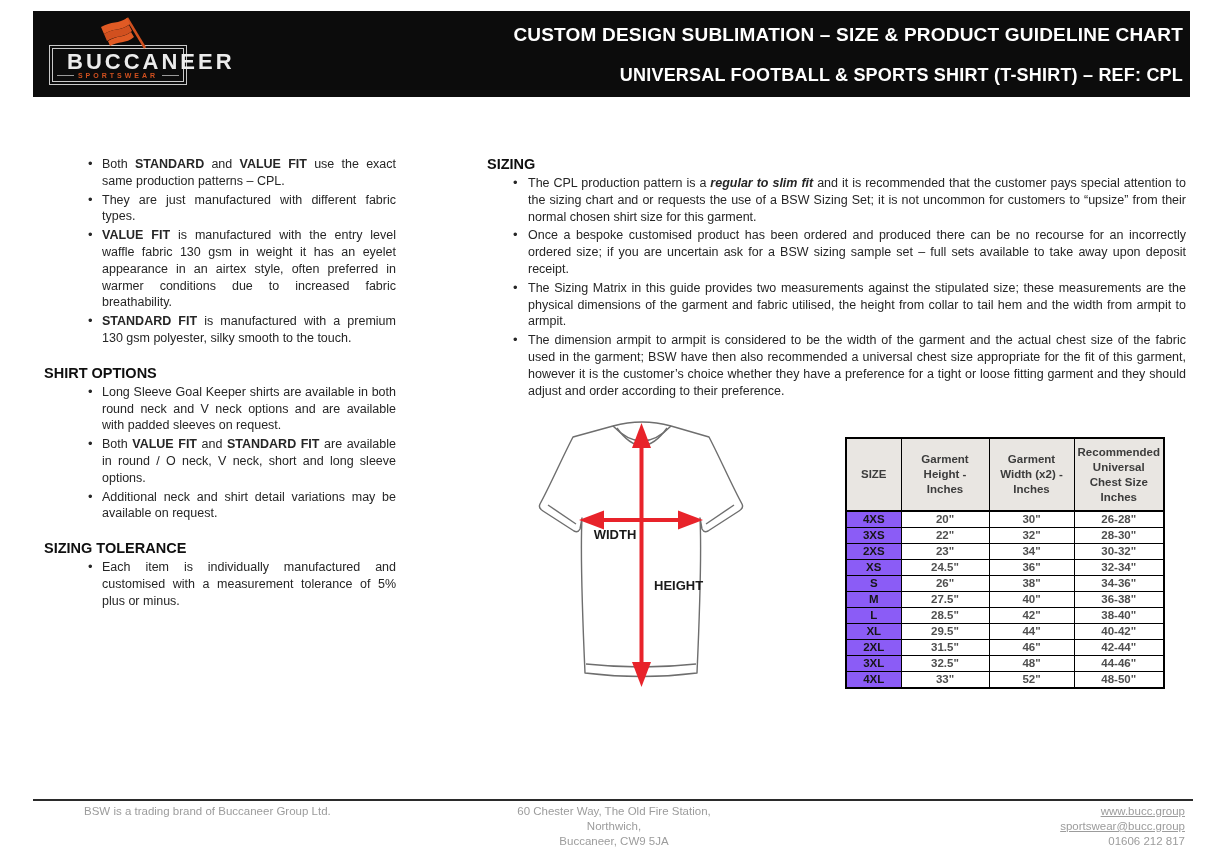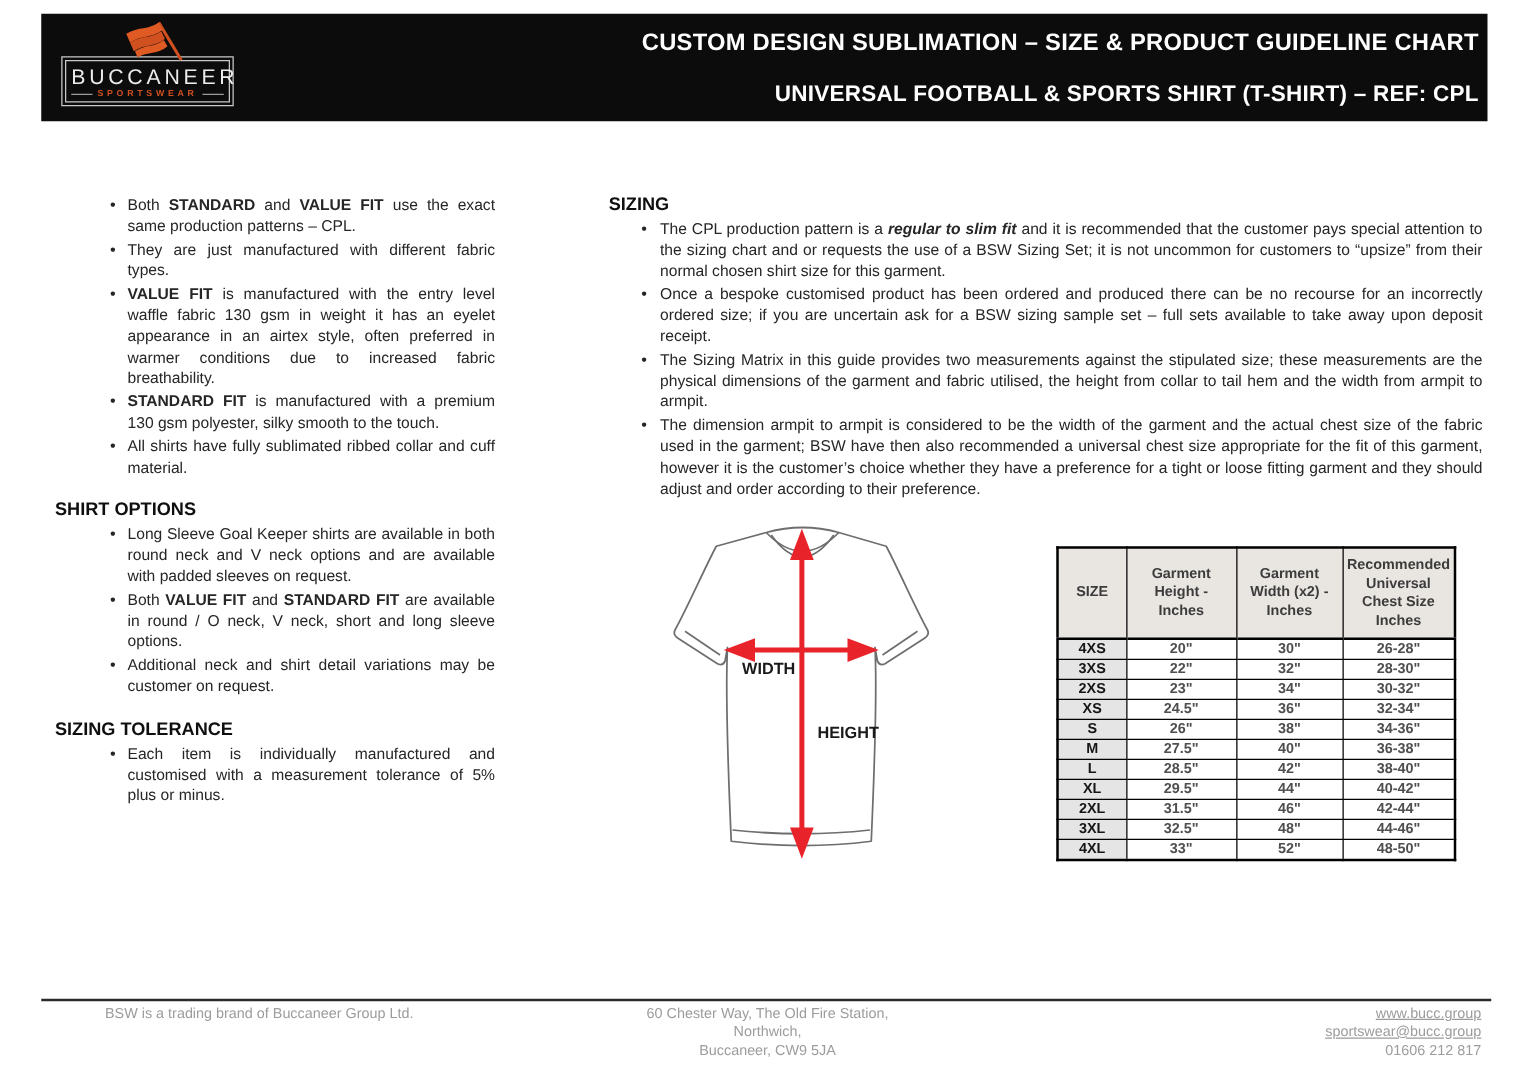--- a/index.html
+++ b/index.html
@@ -7,22 +7,22 @@
     font-family:"Liberation Sans", sans-serif; color:#262626; }
   .page { position:relative; width:1228px; height:855px; overflow:hidden; background:#fff; }
 
   
   .header-bar { position:absolute; left:33px; top:11px; width:1157px; height:86px;
     background:#0c0c0c; }
   .logo { position:absolute; left:16px; top:34px; width:138px; }
   .logo-flag { position:absolute; left:34px; top:-31px; width:72px; height:36px; }
   .logo-box { border:1px solid #c9c9c9; padding:2px; }
   .logo-inner { border:1px solid #c9c9c9; padding:3px 4px 2px; text-align:center; }
-  .logo-brand { color:#ececec; font-weight:normal; font-size:17px; letter-spacing:3px;
-    line-height:19px; white-space:nowrap; }
+  .logo-brand { color:#ececec; font-weight:bold; font-size:22px; letter-spacing:3px;
+    line-height:19px; white-space:nowrap;margin-left:10px; }
   .logo-sub { display:flex; align-items:center; gap:4px; margin-top:1px; }
   .logo-sub::before, .logo-sub::after { content:""; flex:1; border-top:1px solid #9a9a9a; }
   .logo-subtext { color:#d1501f; font-weight:bold; font-size:7px; letter-spacing:3px; white-space:nowrap; }
   .header-titles { position:absolute; right:7px; top:13px; text-align:right; color:#ffffff; }
   .header-title-1 { font-size:19px; font-weight:bold; letter-spacing:0.2px; }
   .header-title-2 { font-size:18px; font-weight:bold; margin-top:19px; letter-spacing:0.2px; }
 
   
   .col-left { position:absolute; left:44px; top:156px; width:352px; }
   .col-right { position:absolute; left:487px; top:156px; width:699px; }
@@ -41,21 +41,21 @@
 
   
   .size-table-wrap { position:absolute; left:845px; top:437px; }
   table.size-table { border-collapse:collapse; table-layout:fixed; width:318px;
     border:2px solid #000; }
   table.size-table th { background:#e9e6e2; border:1px solid #000; border-bottom:2px solid #000;
     font-size:11.5px; font-weight:bold; color:#3c3c3c; text-align:center;
     height:73px; line-height:15px; padding:2px 3px; }
   table.size-table td { border:1px solid #000; font-size:11.5px; text-align:center;
     height:14.4px; line-height:13px; padding:1px 2px; font-weight:bold; color:#4f4f4f; }
-  table.size-table td.size-col { background:#e5e5e5; color:#161616; }
+  table.size-table td.size-col { background:#8b5cf6; color:#161616; }
   col.c0 { width:55px; } col.c1 { width:88px; } col.c2 { width:85px; } col.c3 { width:90px; }
 
   
   .footer-rule { position:absolute; left:33px; top:799px; width:1160px; border-top:2px solid #2b2b2b; }
   .footer { position:absolute; left:0; top:804px; width:1228px; font-size:11.5px; color:#9c9c9c; }
   .footer-left { position:absolute; left:44px; top:1px;margin-left:40px; }
   .footer-center { position:absolute; left:414px; width:400px; text-align:center; line-height:14.8px; }
   .footer-right { position:absolute; right:43px; text-align:right; line-height:14.8px; }
   .footer a { color:#9c9c9c; text-decoration:underline; display:block; }
   .footer .phone { display:block; }
@@ -88,29 +88,28 @@
     </div>
   </div>
 
   <div class="col-left">
     <div class="section">
       <ul class="bullets">
           <li>Both <span class="b">STANDARD</span> and <span class="b">VALUE FIT</span> use the exact same production patterns – CPL.</li>
           <li>They are just manufactured with different fabric types.</li>
           <li><span class="b">VALUE FIT</span> is manufactured with the entry level waffle fabric 130 gsm in weight it has an eyelet appearance in an airtex style, often preferred in warmer conditions due to increased fabric breathability.</li>
           <li><span class="b">STANDARD FIT</span> is manufactured with a premium 130 gsm polyester, silky smooth to the touch.</li>
-          <li>All shirts have fully sublimated ribbed collar and cuff material.</li>
         </ul>
     </div>
     <div class="section">
       <div class="section-title">SHIRT OPTIONS</div>
       <ul class="bullets">
           <li>Long Sleeve Goal Keeper shirts are available in both round neck and V neck options and are available with padded sleeves on request.</li>
           <li>Both <span class="b">VALUE FIT</span> and <span class="b">STANDARD FIT</span> are available in round / O neck, V neck, short and long sleeve options.</li>
-          <li>Additional neck and shirt detail variations may be customer on request.</li>
+          <li>Additional neck and shirt detail variations may be available on request.</li>
         </ul>
     </div>
     <div class="section">
       <div class="section-title">SIZING TOLERANCE</div>
       <ul class="bullets">
           <li>Each item is individually manufactured and customised with a measurement tolerance of 5% plus or minus.</li>
         </ul>
     </div>
   </div>
 

